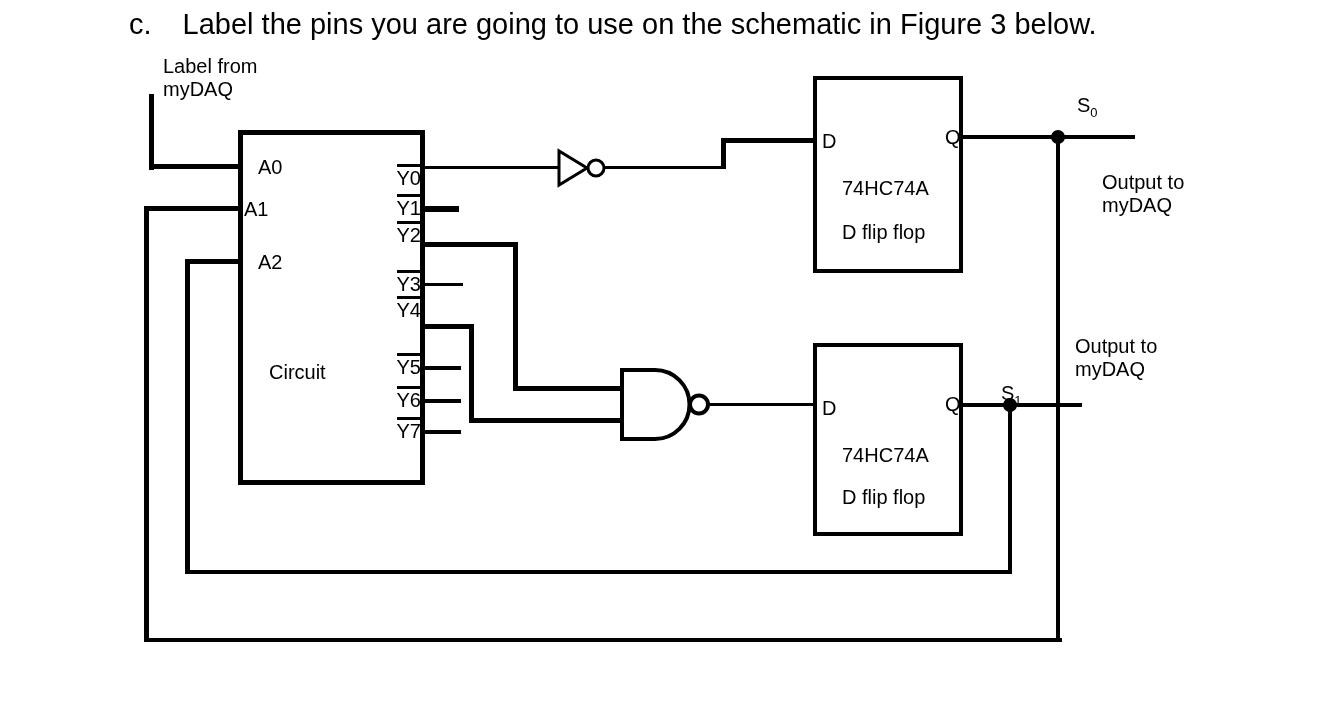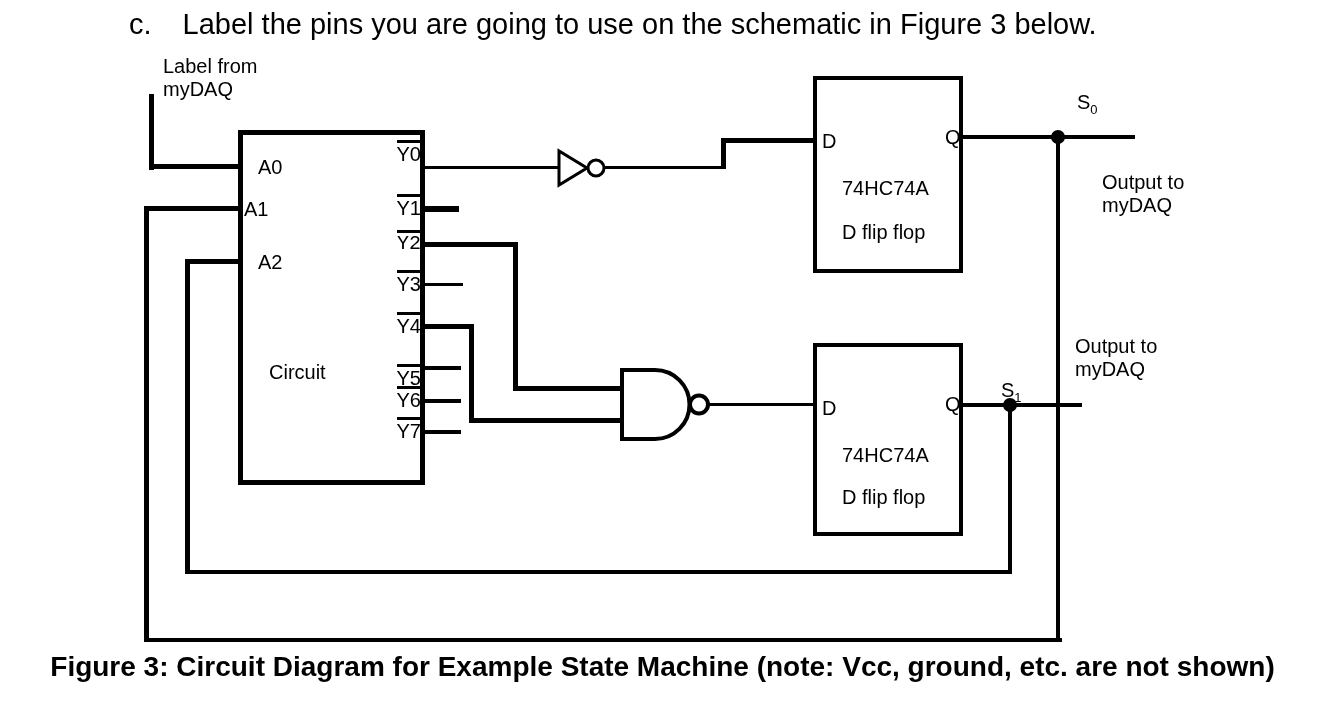--- a/index.html
+++ b/index.html
@@ -5,21 +5,21 @@
   html,body{margin:0;padding:0;background:#ffffff;}
   .stage{position:relative;width:1325px;height:712px;background:#fff;overflow:hidden;
          font-family:"Liberation Sans",sans-serif;color:#000;}
   
   .instruction{position:absolute;left:129px;top:8px;font-size:29px;color:#000;white-space:nowrap;}
   .instruction .item-letter{display:inline-block;margin-right:31px;}
   .lbl{position:absolute;font-size:20px;line-height:23px;color:#000;white-space:nowrap;}
   .pin{position:absolute;font-size:20px;line-height:24px;color:#000;}
   .ylbl{position:absolute;left:369px;width:52px;text-align:right;font-size:20px;line-height:22px;}
   .ylbl .ov{display:inline-block;border-top:3px solid #000;padding-top:1px;line-height:20px;}
-  .slbl{position:absolute;font-size:20px;line-height:22px;}
+  .slbl{position:absolute;font-size:20px;line-height:28px;}
   .slbl sub{font-size:13px;}
   .caption{position:absolute;left:0;top:651px;width:100%;text-align:center;
            font-size:28px;font-weight:bold;white-space:nowrap;}
   
   .box{position:absolute;border:5px solid #000;background:#fff;box-sizing:border-box;}
   .box.ff{border-width:4px;}
   
   .w{position:absolute;background:#000;}
   
   .overlay{position:absolute;left:0;top:0;pointer-events:none;}
@@ -82,26 +82,26 @@
   <div class="lbl" style="left:163px;top:55px;">
     <div>Label from</div>
     <div>myDAQ</div>
   </div>
 
   <div class="pin" style="left:258px;top:155px;">A0</div>
   <div class="pin" style="left:244px;top:197px;">A1</div>
   <div class="pin" style="left:258px;top:250px;">A2</div>
   <div class="pin" style="left:269px;top:360px;">Circuit</div>
 
-  <div class="ylbl" style="top:140px;"><span class="ov">Y0</span></div>
+  <div class="ylbl" style="top:164px;"><span class="ov">Y0</span></div>
   <div class="ylbl" style="top:194px;"><span class="ov">Y1</span></div>
-  <div class="ylbl" style="top:230px;font-family:Liberation Mono, monospace;"><span class="ov">Y2</span></div>
+  <div class="ylbl" style="top:221px;"><span class="ov">Y2</span></div>
   <div class="ylbl" style="top:270px;"><span class="ov">Y3</span></div>
-  <div class="ylbl" style="top:312px;"><span class="ov">Y4</span></div>
-  <div class="ylbl" style="top:364px;"><span class="ov">Y5</span></div>
+  <div class="ylbl" style="top:296px;"><span class="ov">Y4</span></div>
+  <div class="ylbl" style="top:353px;"><span class="ov">Y5</span></div>
   <div class="ylbl" style="top:386px;"><span class="ov">Y6</span></div>
   <div class="ylbl" style="top:417px;"><span class="ov">Y7</span></div>
 
   <div class="pin" style="left:822px;top:129px;">D</div>
   <div class="pin" style="left:945px;top:125px;">Q</div>
   <div class="pin" style="left:842px;top:176px;">74HC74A</div>
   <div class="pin" style="left:842px;top:220px;">D flip flop</div>
 
   <div class="pin" style="left:822px;top:396px;">D</div>
   <div class="pin" style="left:945px;top:392px;">Q</div>
@@ -117,15 +117,14 @@
 
   <div class="lbl" style="left:1102px;top:171px;">
     <div>Output to</div>
     <div>myDAQ</div>
   </div>
   <div class="lbl" style="left:1075px;top:335px;">
     <div>Output to</div>
     <div>myDAQ</div>
   </div>
 
-  <div class="caption">Figure 3: Circuit Diagram for Example State Machine (note: Vcc, ground, etc. are not shown)</div>
 
 </div>
 
 </body></html>

